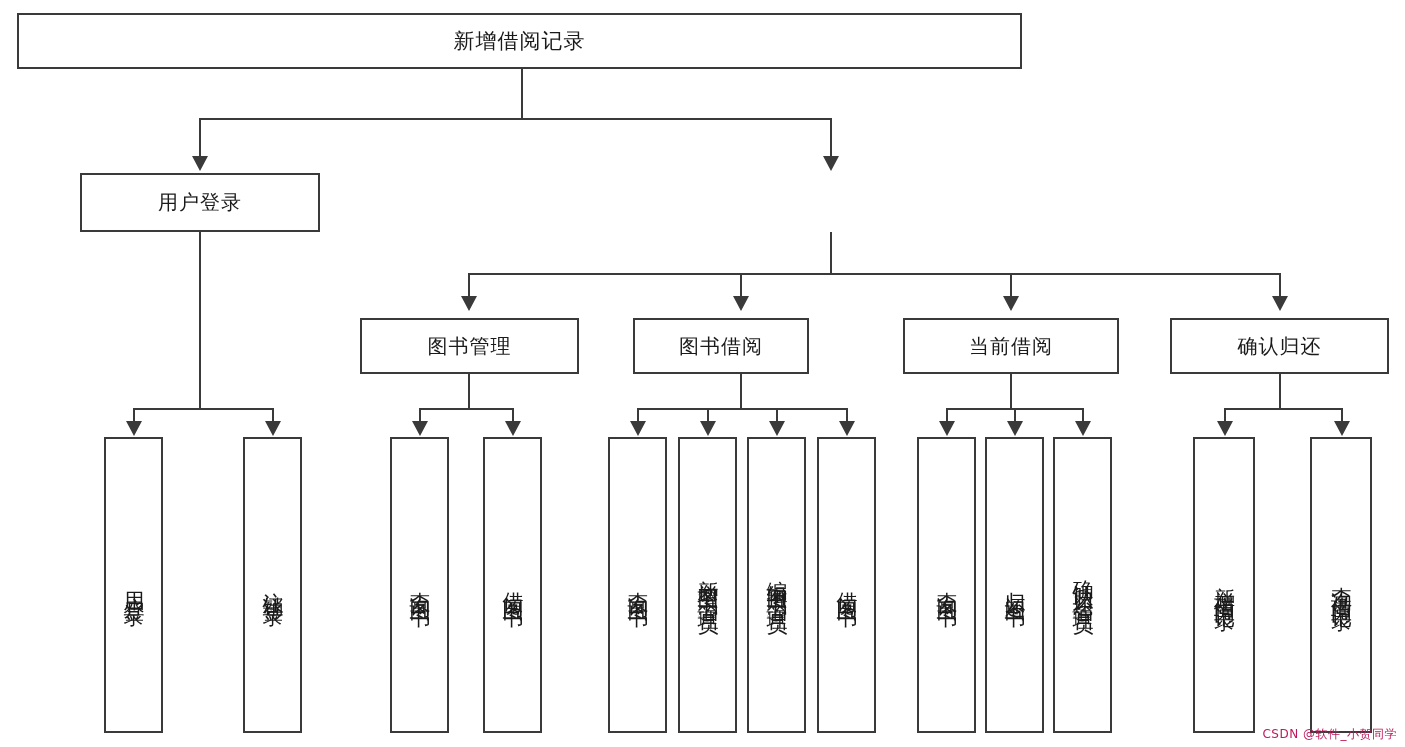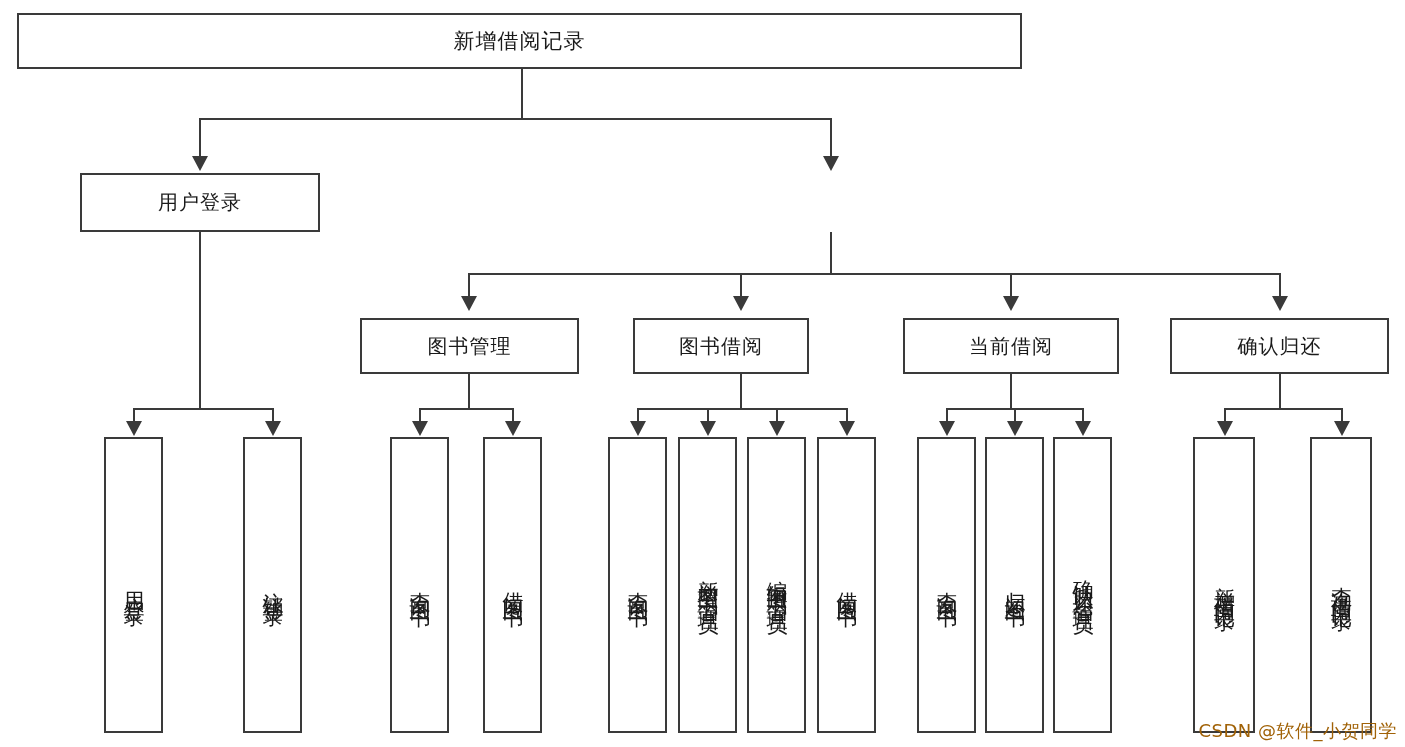--- a/index.html
+++ b/index.html
@@ -75,22 +75,22 @@
     border-left: 8px solid transparent;
     border-right: 8px solid transparent;
     border-top: 15px solid #3a3a3a;
   }
 
   
   #watermark {
     position: absolute;
     right: 8px;
     bottom: 4px;
-    font-size: 18px;
-    color: #a16207;
+    font-size: 12px;
+    color: #be185d;
     white-space: nowrap;
     letter-spacing: 0.5px;
   }
 </style>
 </head>
 <body>
 
 <div id="canvas">
 
   <div class="node node-root" style="left:17px; top:13px; width:1005px; height:56px;">

